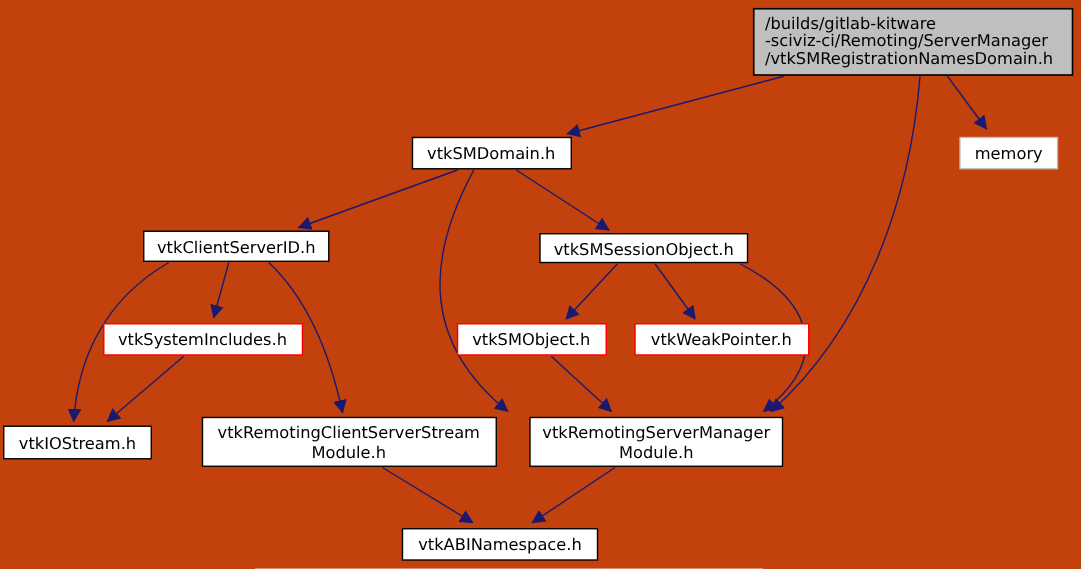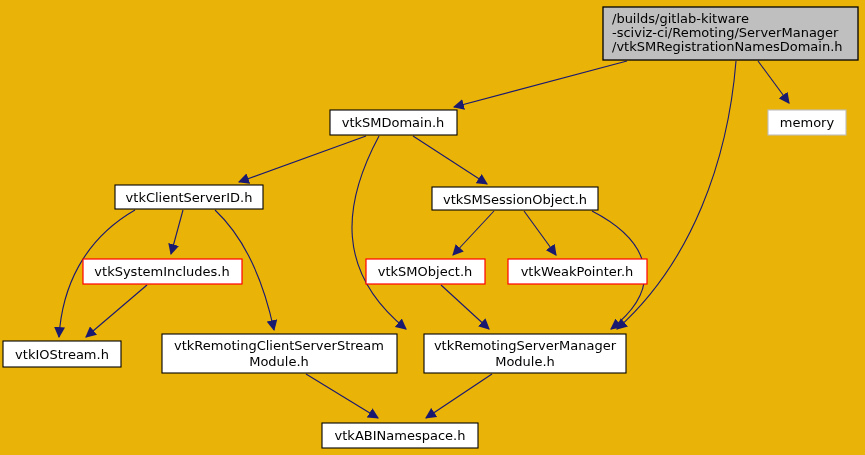--- a/index.html
+++ b/index.html
@@ -1,16 +1,16 @@
 <!DOCTYPE html>
 <html><head>
 <meta charset="utf-8">
 <style>
   html,body{margin:0;padding:0;background:#ffffff;}
-  .canvas{position:relative;width:865px;height:455px;background:#eab308;overflow:hidden;
+  .canvas{position:relative;width:865px;height:455px;background:#c2410c;overflow:hidden;
           font-family:"DejaVu Sans","Liberation Sans",sans-serif;}
   svg{position:absolute;left:0;top:0;}
   text{font-family:"DejaVu Sans","Liberation Sans",sans-serif;font-size:13px;fill:#000000;}
   .node-rect{fill:#ffffff;stroke:#000000;stroke-width:1.1;}
   .node-rect-red{fill:#ffffff;stroke:#ff0000;stroke-width:1.2;}
   .node-rect-main{fill:#bfbfbf;stroke:#000000;stroke-width:1.3;}
   .node-rect-system{fill:#ffffff;stroke:#bebebe;stroke-width:1.1;}
   .edge{fill:none;stroke:#191970;stroke-width:1.1;}
 </style>
 </head>

